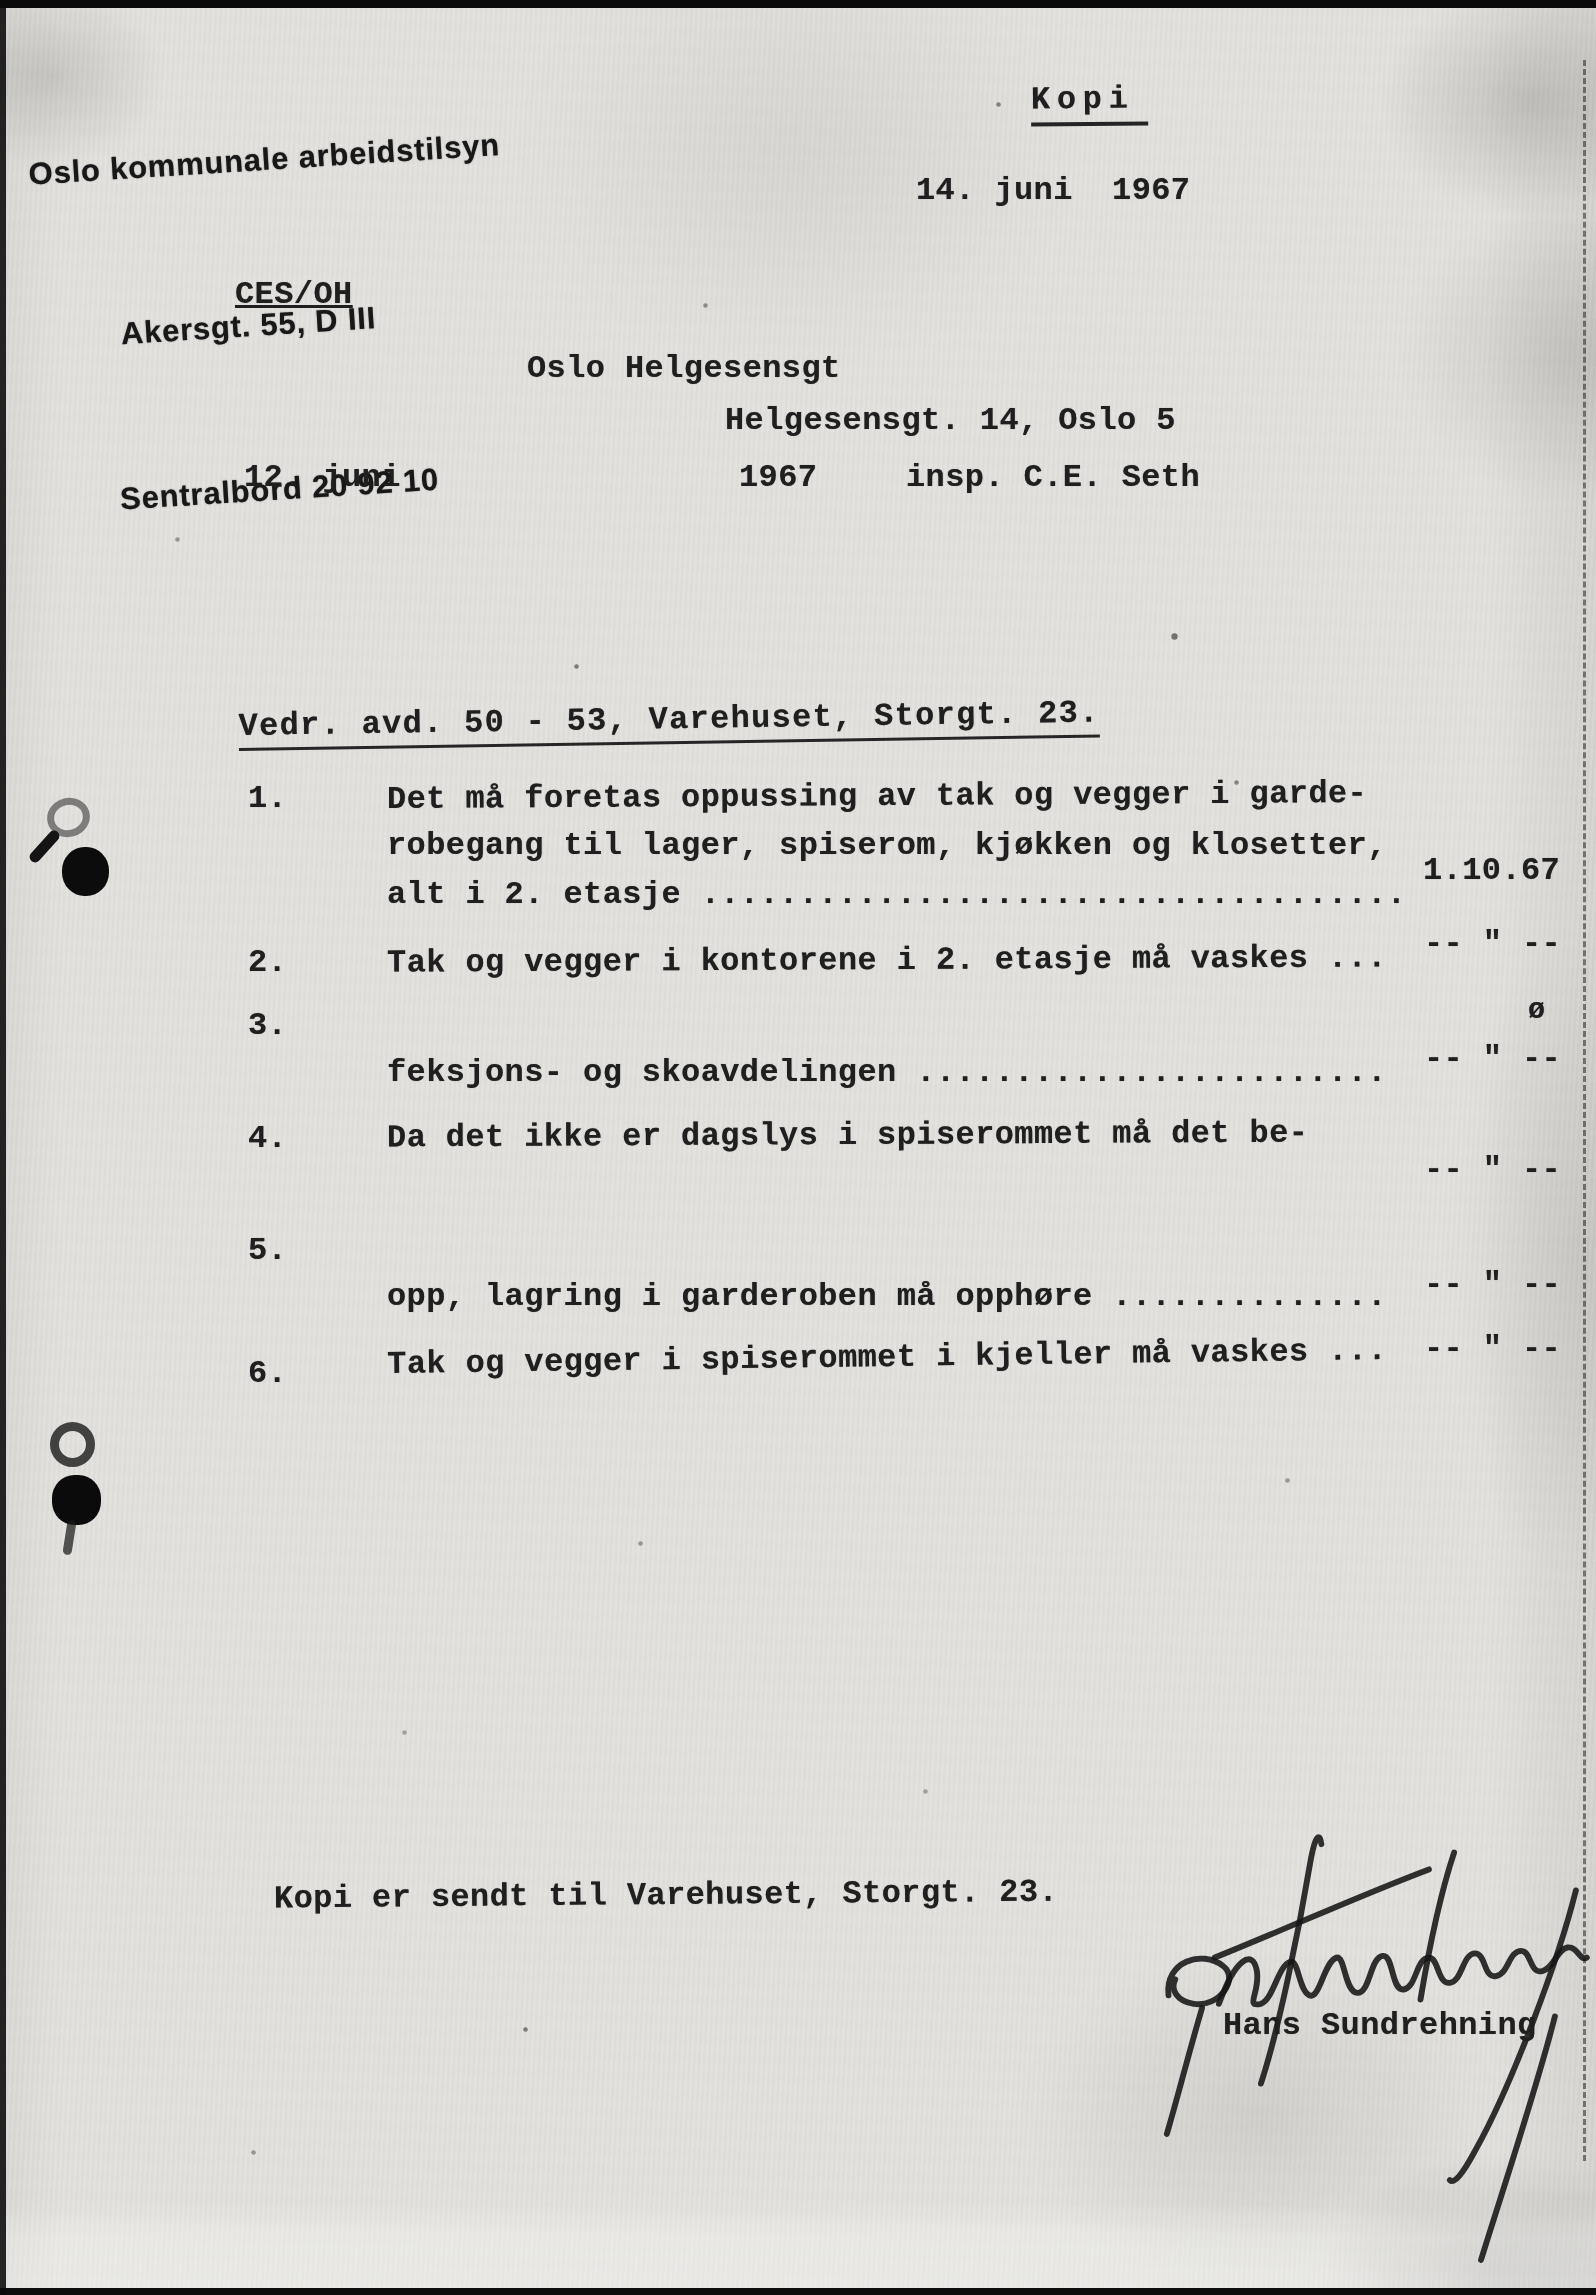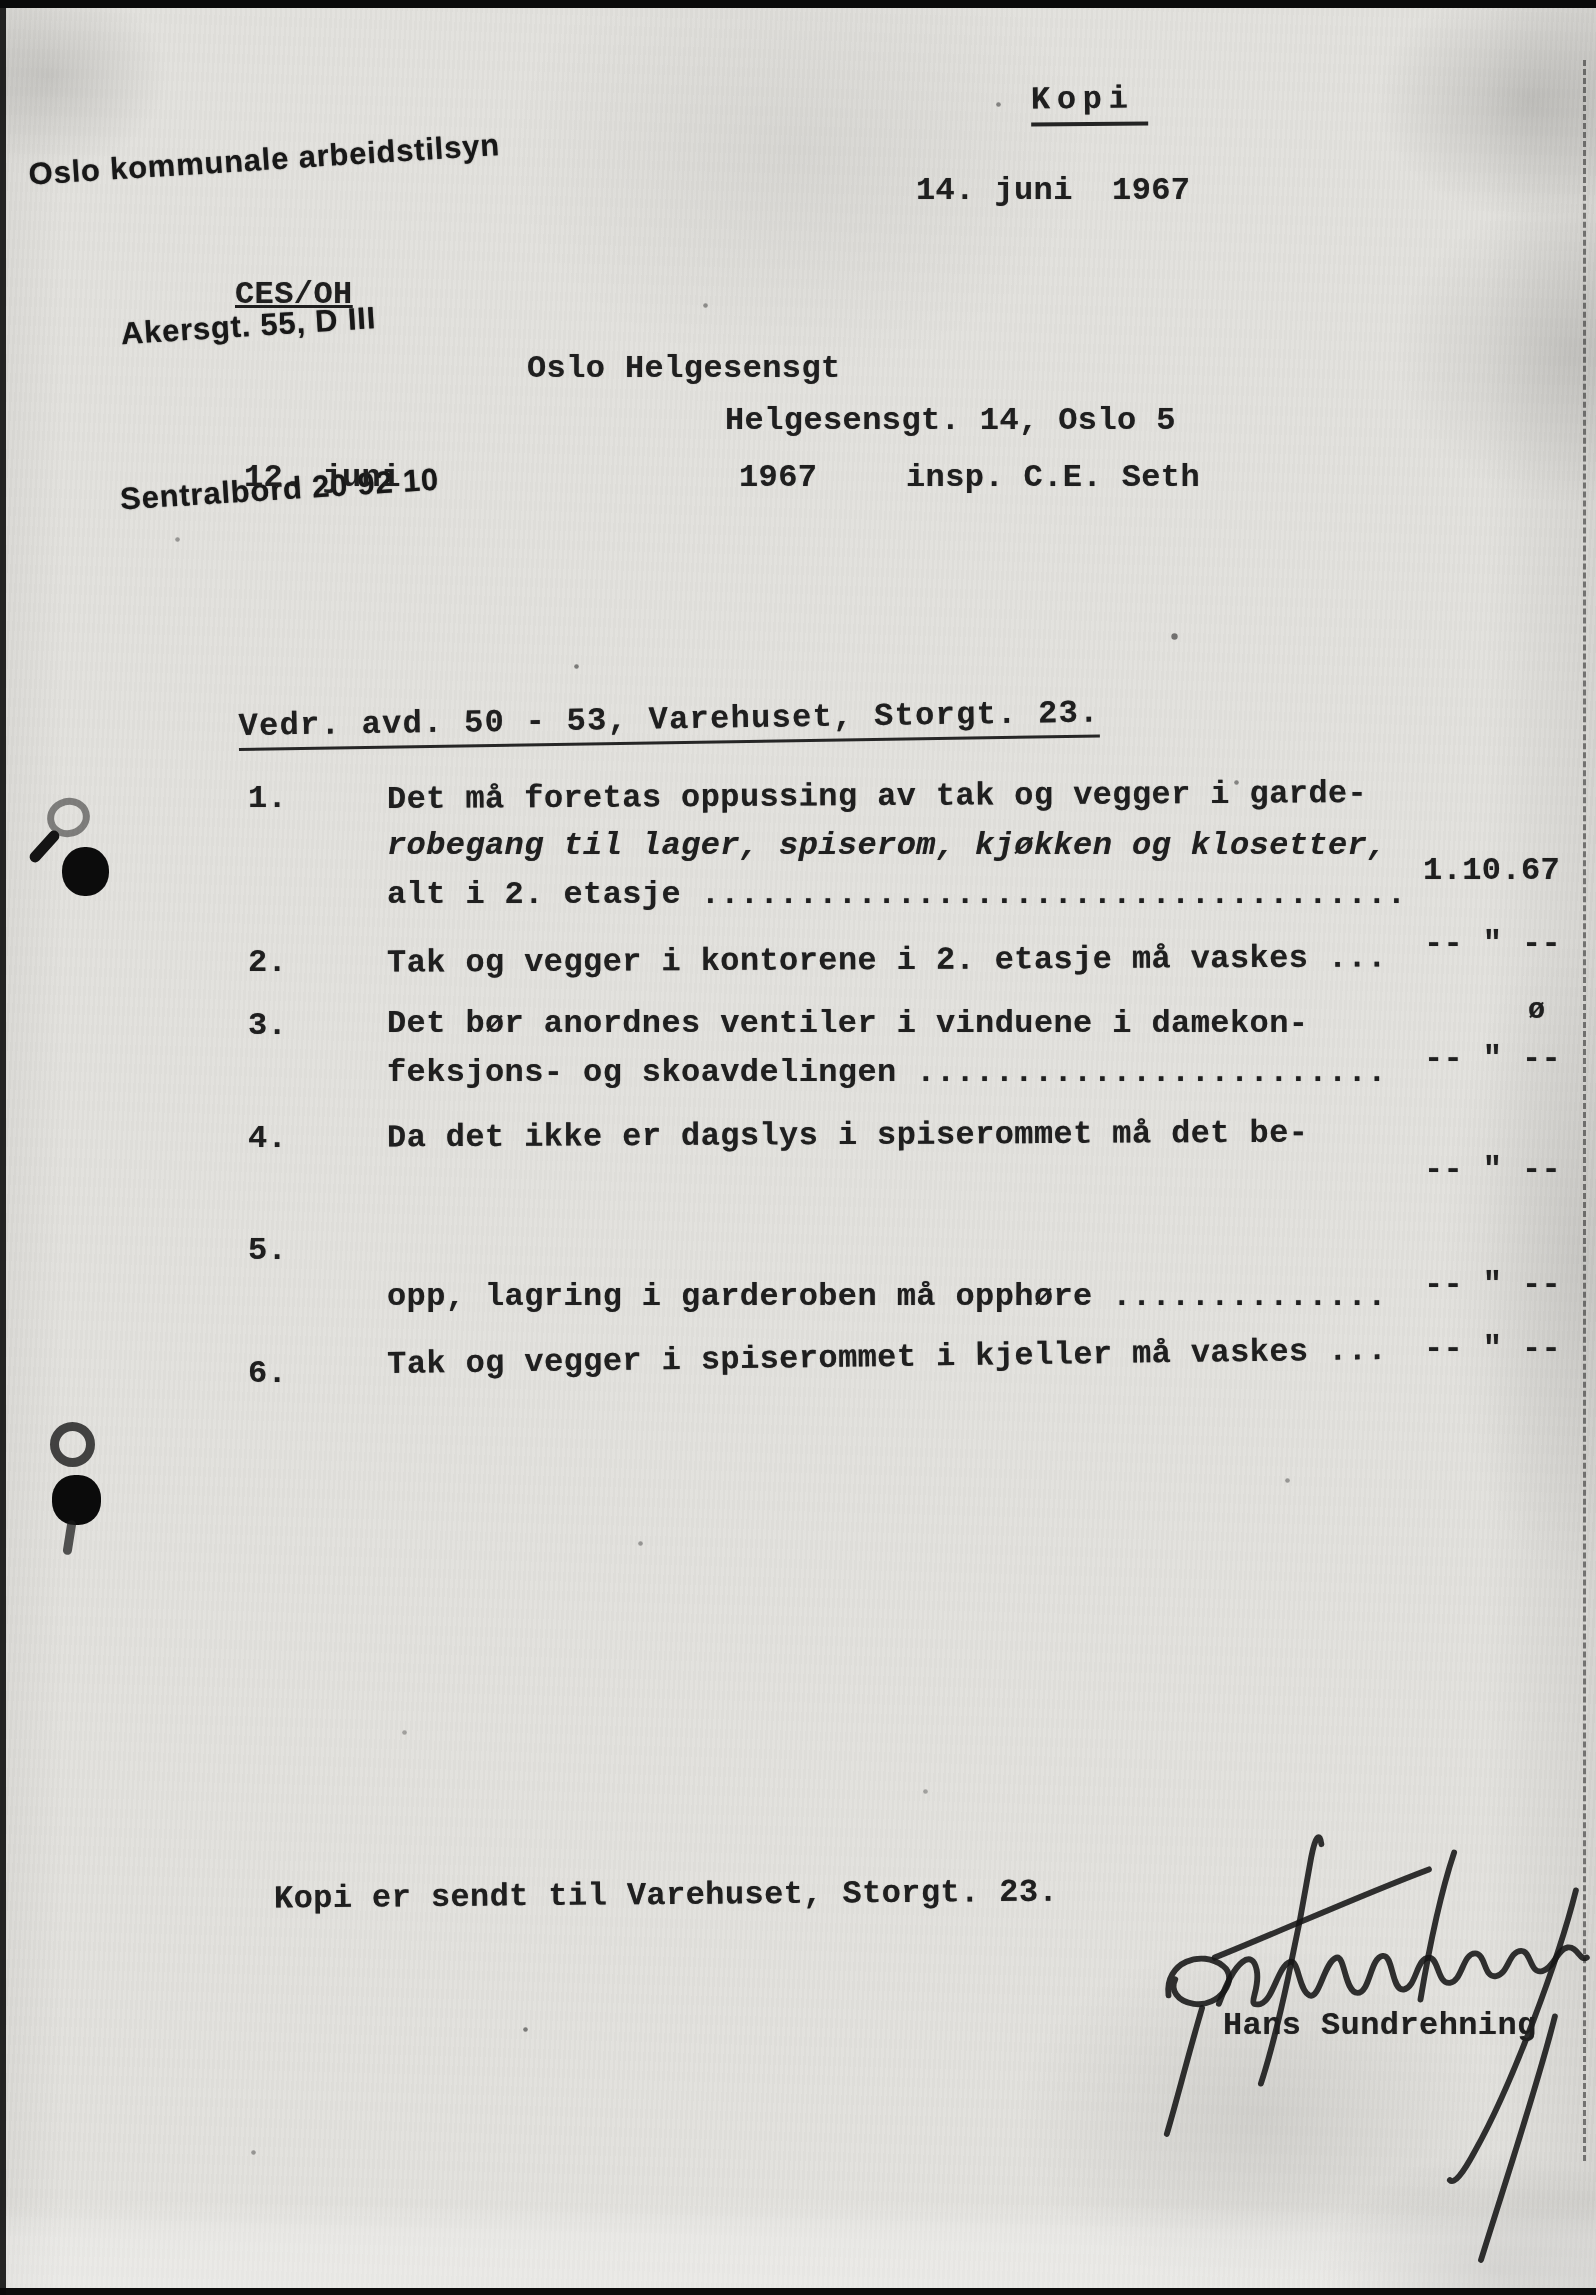--- a/index.html
+++ b/index.html
@@ -112,30 +112,29 @@
   <div class="t" style="left:527px;top:353px;">Oslo Helgesensgt</div>
   <div class="t" style="left:725px;top:405px;">Helgesensgt. 14, Oslo 5</div>
   <div class="t" style="left:244px;top:462px;text-align:right;">12. juni</div>
   <div class="t" style="left:739px;top:462px;">1967</div>
   <div class="t" style="left:906px;top:462px;">insp. C.E. Seth</div>
 
   <div class="t subject">Vedr. avd. 50 - 53, Varehuset, Storgt. 23.</div>
 
   <div class="t" style="left:248px;top:783px;">1.</div>
   <div class="t" style="left:387px;top:781px;transform:rotate(-.35deg);">Det må foretas oppussing av tak og vegger i garde-</div>
-  <div class="t" style="left:387px;top:830px;font-style:italic;">robegang til lager, spiserom, kjøkken og klosetter,</div>
+  <div class="t" style="left:387px;top:830px;">robegang til lager, spiserom, kjøkken og klosetter,</div>
   <div class="t" style="left:387px;top:879px;">alt i 2. etasje ....................................</div>
   <div class="t" style="left:1423px;top:855px;">1.10.67</div>
 
   <div class="t" style="left:248px;top:947px;">2.</div>
   <div class="t" style="left:387px;top:945px;transform:rotate(-.3deg);">Tak og vegger i kontorene i 2. etasje må vaskes ...</div>
   <div class="t" style="left:1424px;top:928px;">-- " --</div>
 
   <div class="t" style="left:248px;top:1010px;">3.</div>
-  <div class="t" style="left:387px;top:1008px;">Det bør anordnes ventiler i vinduene i damekon-</div>
   <div class="t" style="left:387px;top:1057px;">feksjons- og skoavdelingen ........................</div>
   <div class="t" style="left:1424px;top:1043px;">-- " --</div>
   <div class="t stray-mark">ø</div>
 
   <div class="t" style="left:248px;top:1123px;">4.</div>
   <div class="t" style="left:387px;top:1120px;transform:rotate(-.3deg);">Da det ikke er dagslys i spiserommet må det be-</div>
   <div class="t" style="left:1424px;top:1154px;">-- " --</div>
 
   <div class="t" style="left:248px;top:1235px;">5.</div>
   <div class="t" style="left:387px;top:1281px;">opp, lagring i garderoben må opphøre ..............</div>

